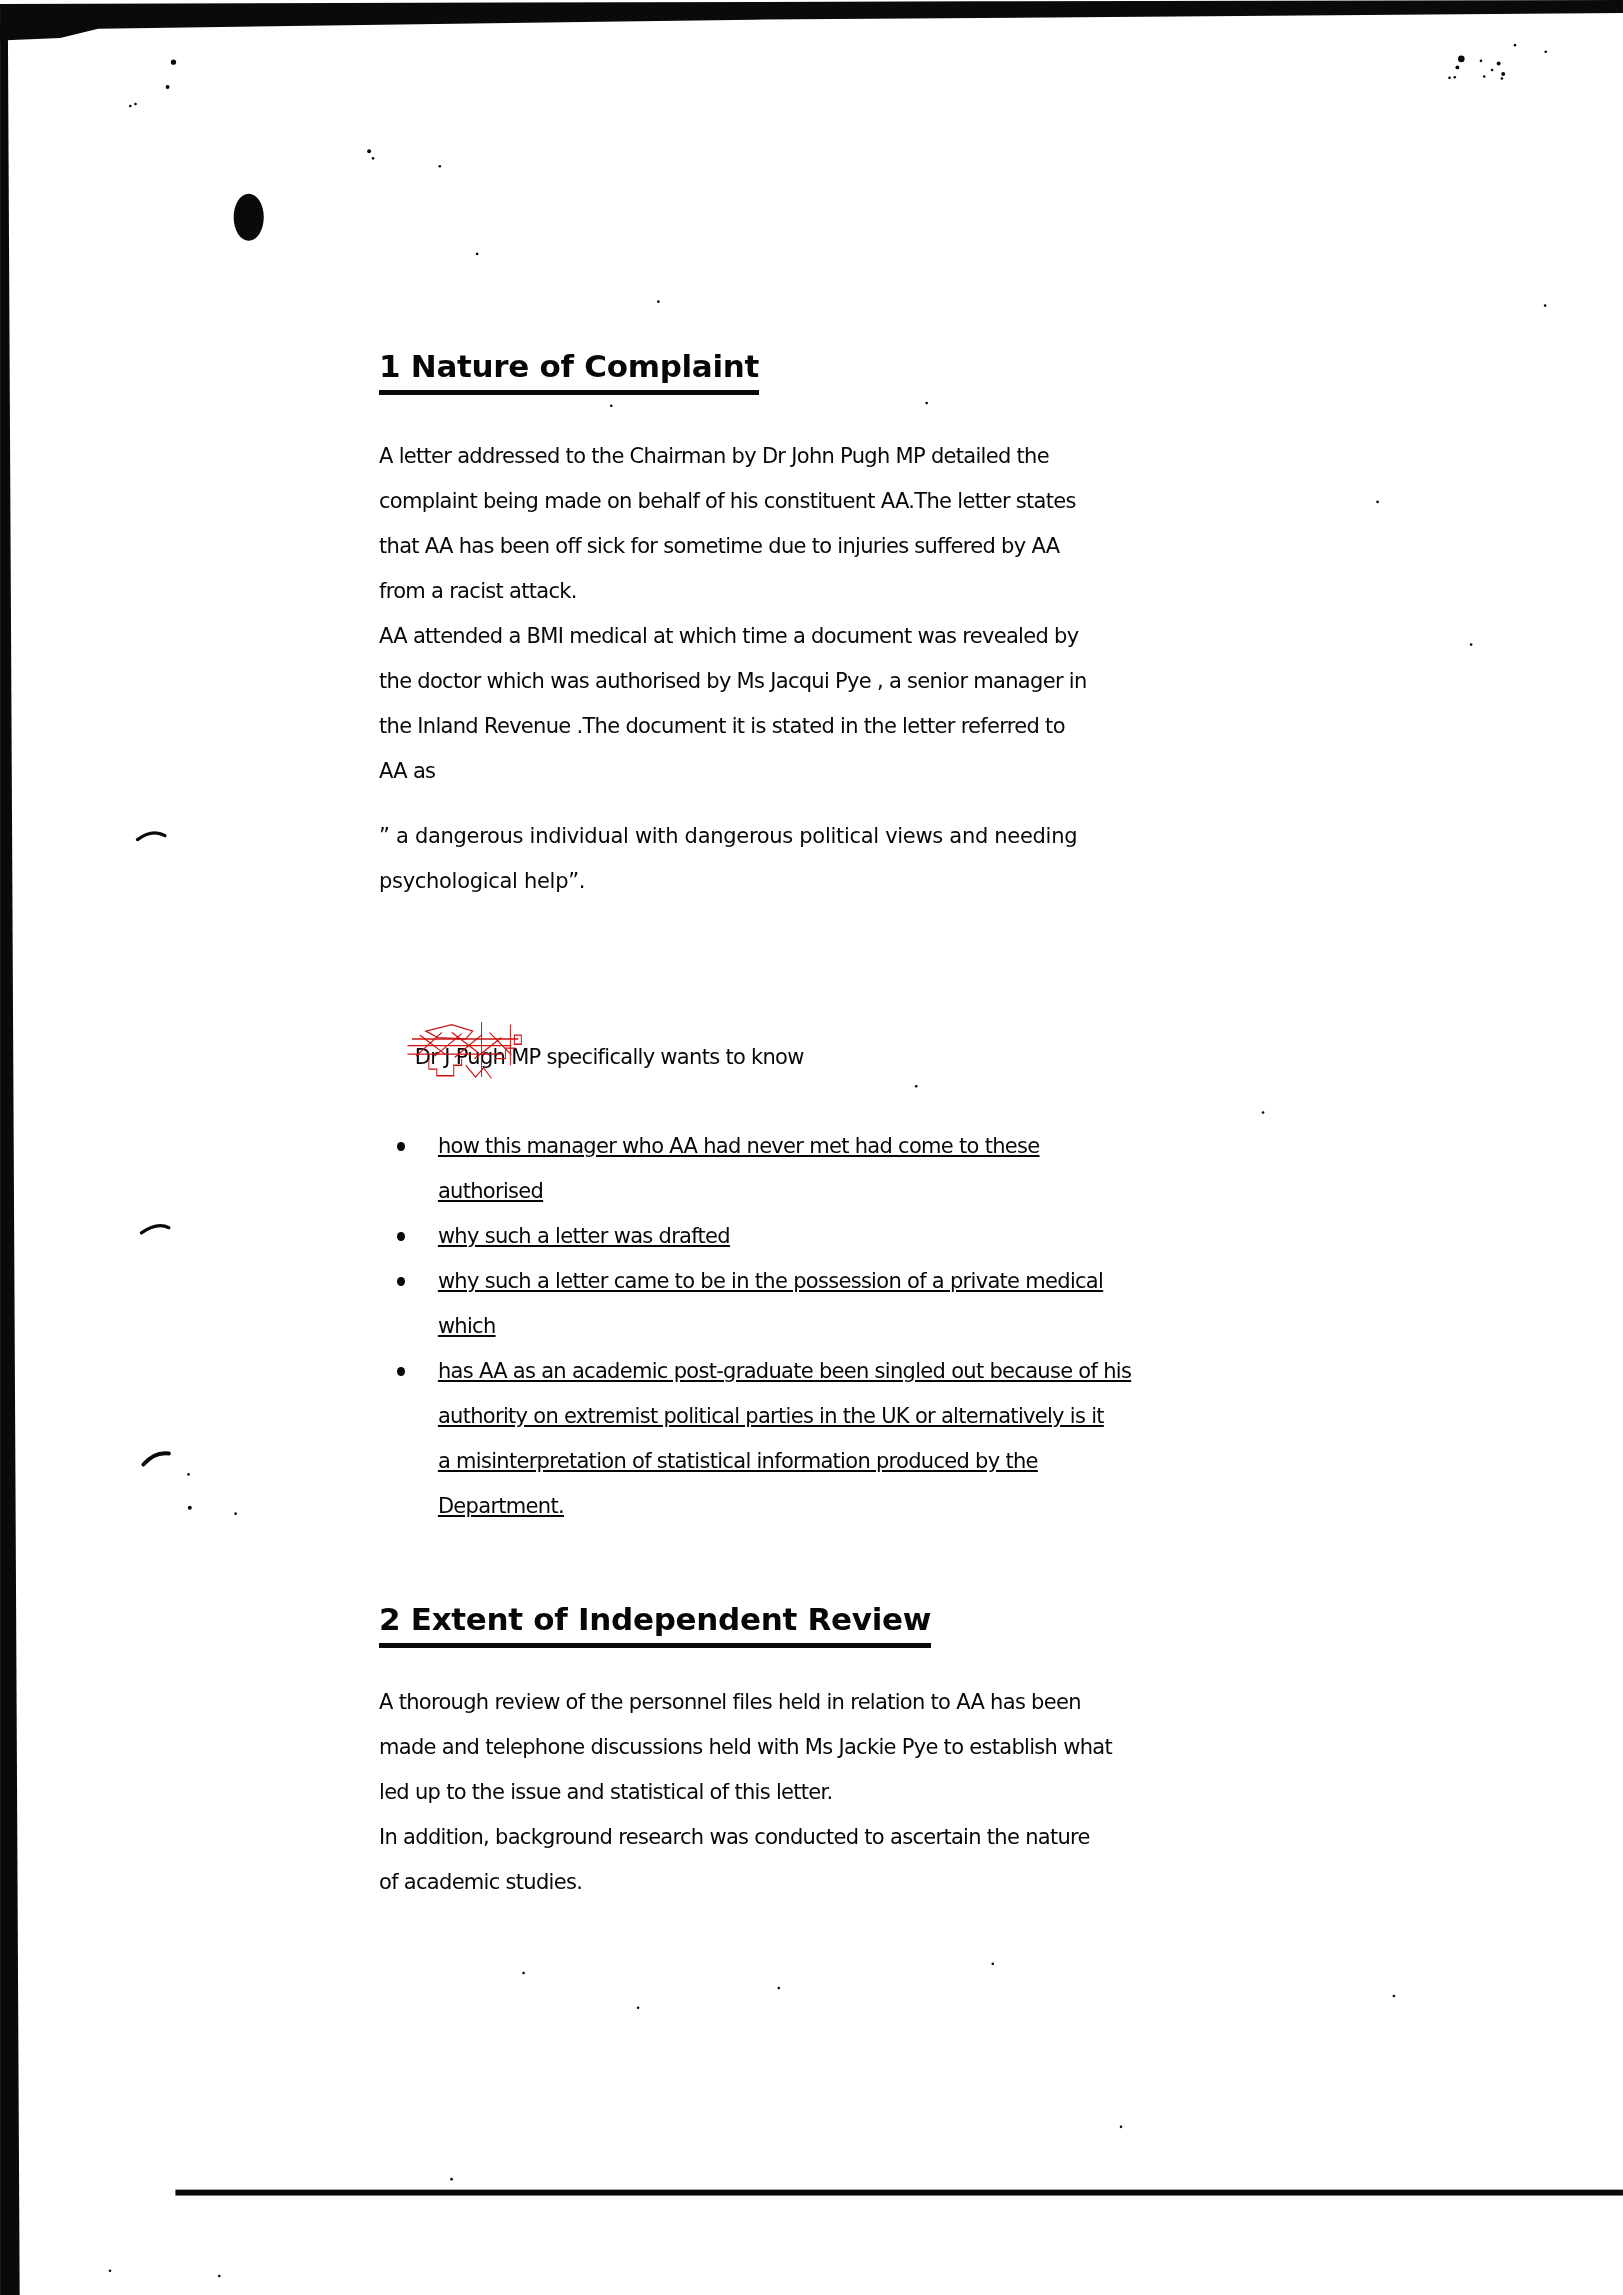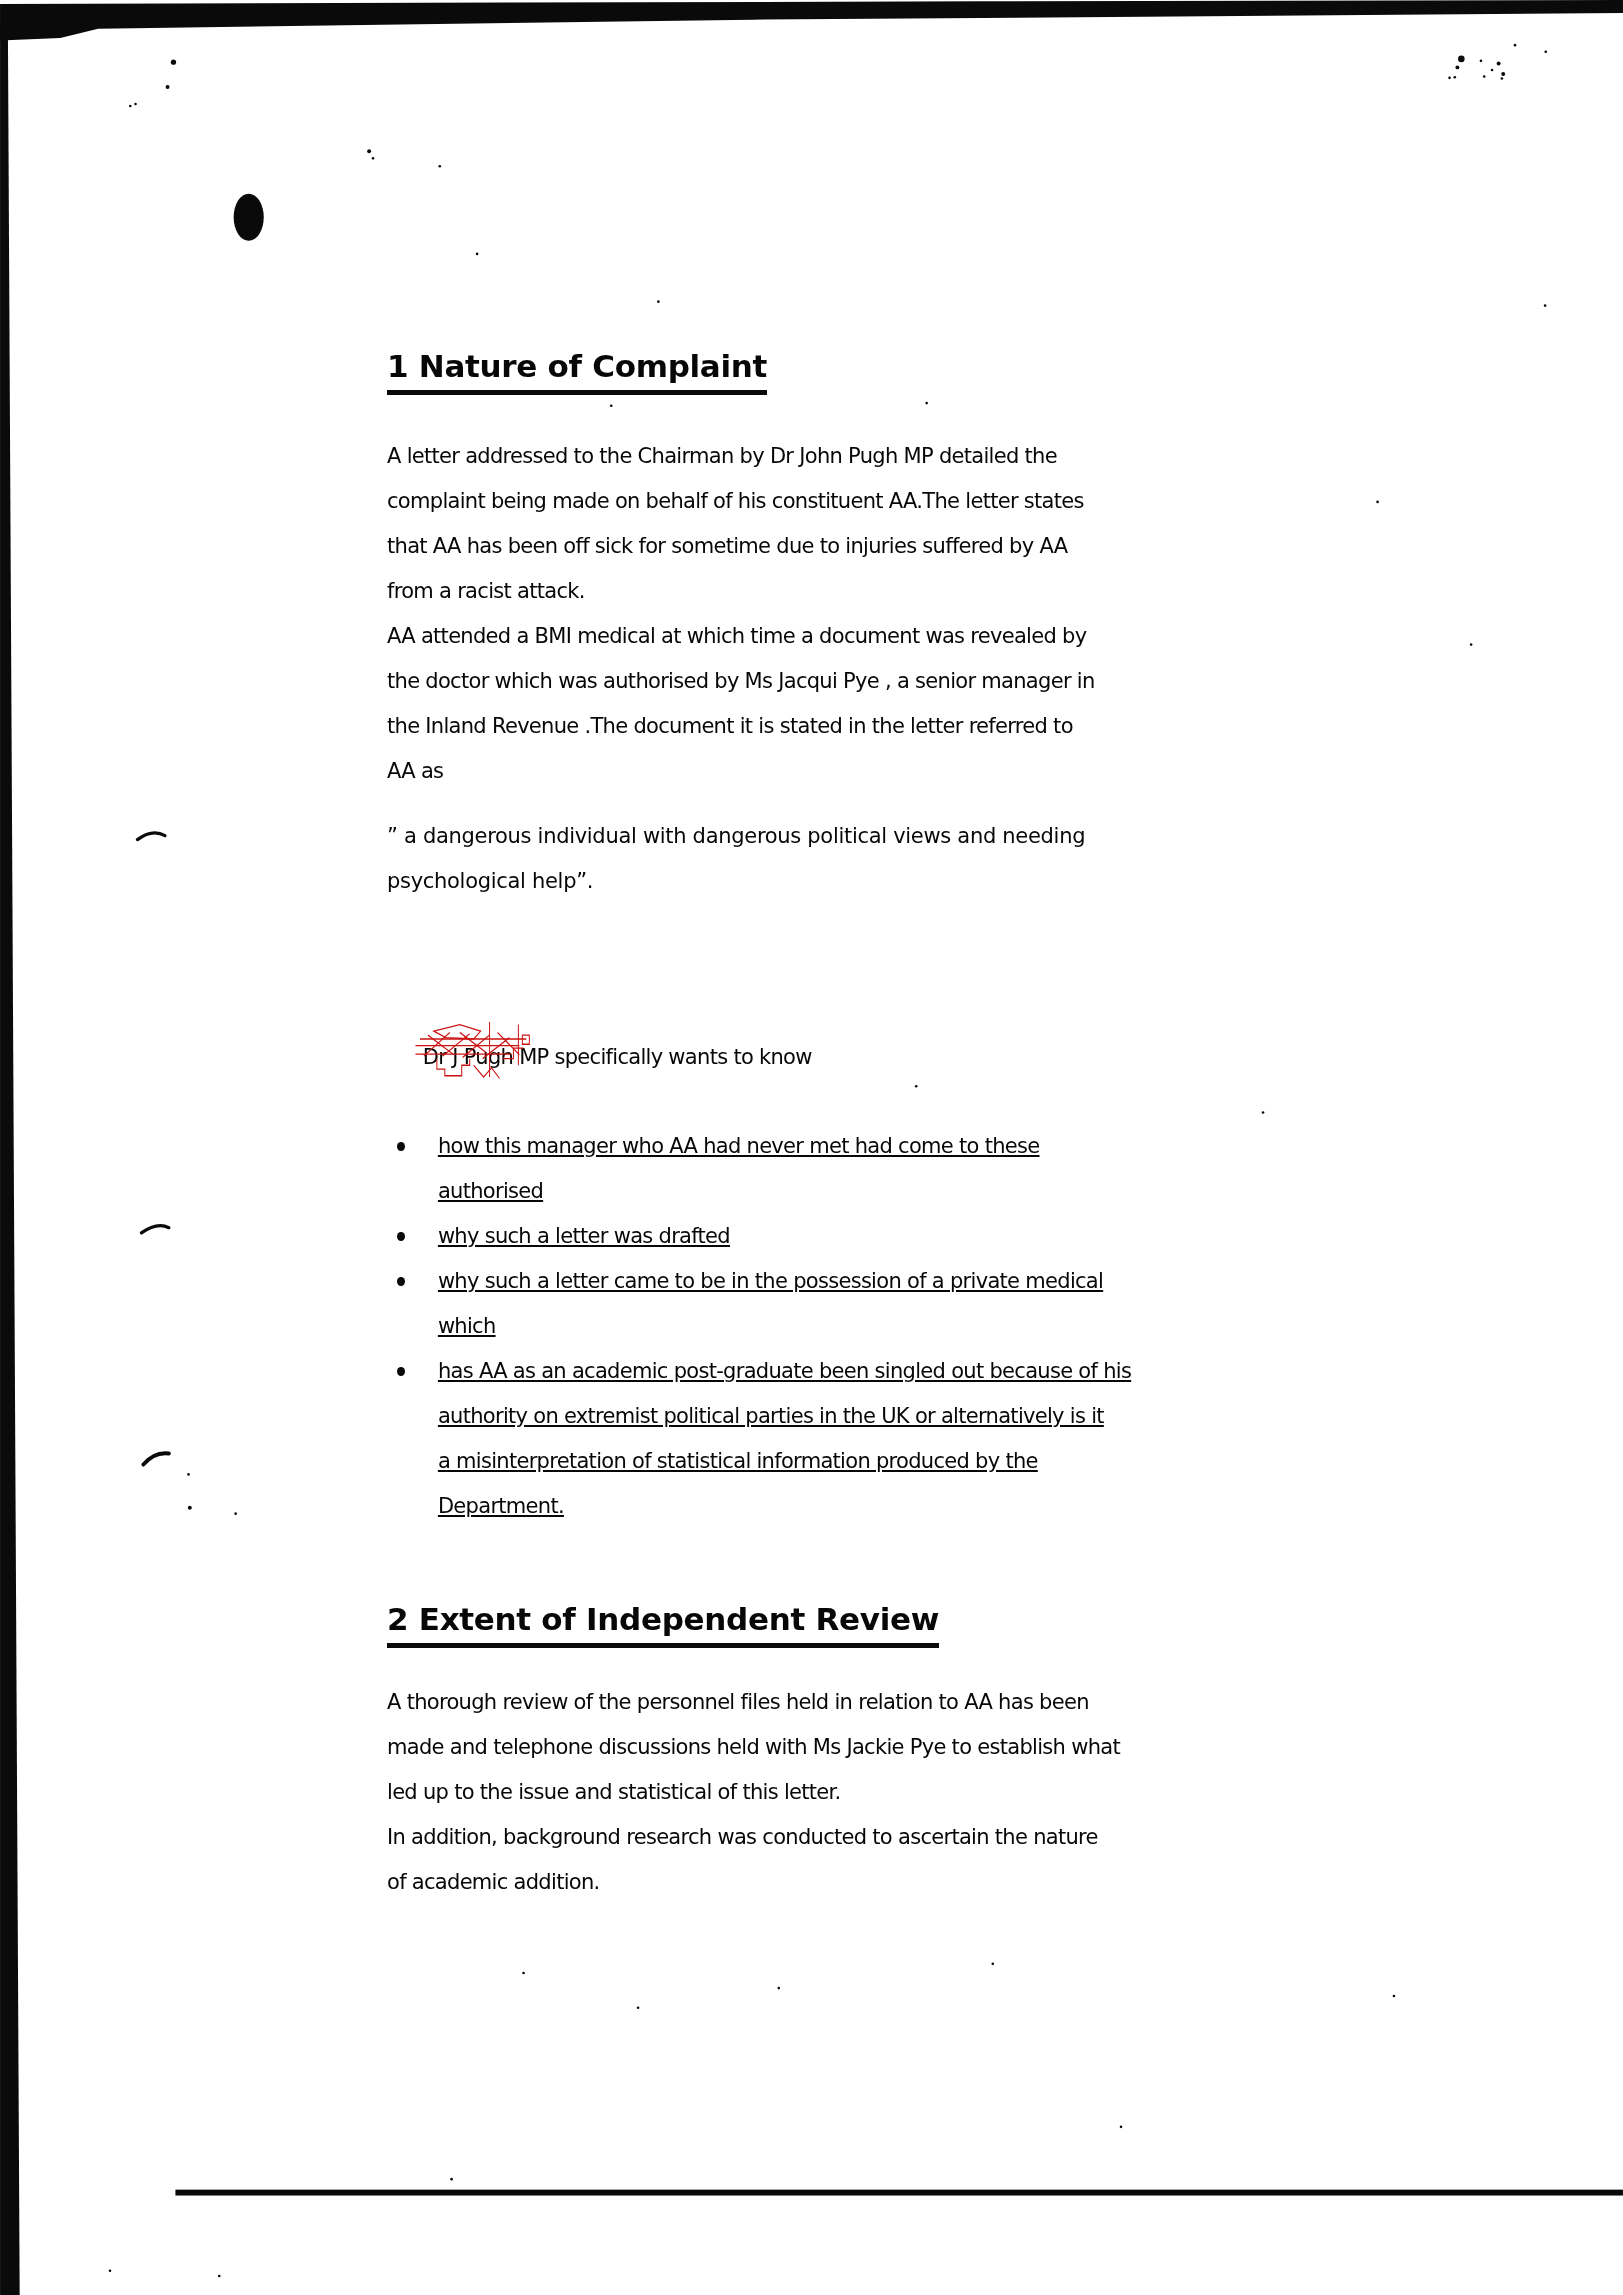--- a/index.html
+++ b/index.html
@@ -5,21 +5,21 @@
   html,body{margin:0;padding:0;background:#e8e8e8;}
   .page{
     position:relative;
     width:1623px;height:2295px;
     background:#ffffff;
     font-family:"DejaVu Sans",sans-serif;
     color:#070707;
     overflow:hidden;
   }
   .artifacts{position:absolute;left:0;top:0;z-index:0;pointer-events:none;}
-  .block{position:absolute;left:387px;z-index:1;}
+  .block{position:absolute;left:379px;z-index:1;}
   .line{
     font-size:21px;line-height:45px;letter-spacing:-0.7px;
     white-space:pre;font-weight:normal;
   }
   .heading{
     display:inline-block;
     font-size:31px;font-weight:bold;letter-spacing:-0.3px;
     line-height:36px;
     padding-bottom:5.9px;
     border-bottom:5.2px solid #0a0a0a;
@@ -178,17 +178,17 @@
 
   <div class="block" style="top:1601px">
     <div class="heading">2 Extent of Independent Review</div>
   </div>
 
   <div class="block" style="top:1680px">
     <div class="line">A thorough review of the personnel files held in relation to AA has been</div>
     <div class="line">made and telephone discussions held with Ms Jackie Pye to establish what</div>
     <div class="line">led up to the issue and statistical of this letter.</div>
     <div class="line">In addition, background research was conducted to ascertain the nature</div>
-    <div class="line">of academic addition.</div>
+    <div class="line">of academic studies.</div>
   </div>
 
 </div>
 
 
 </body></html>

